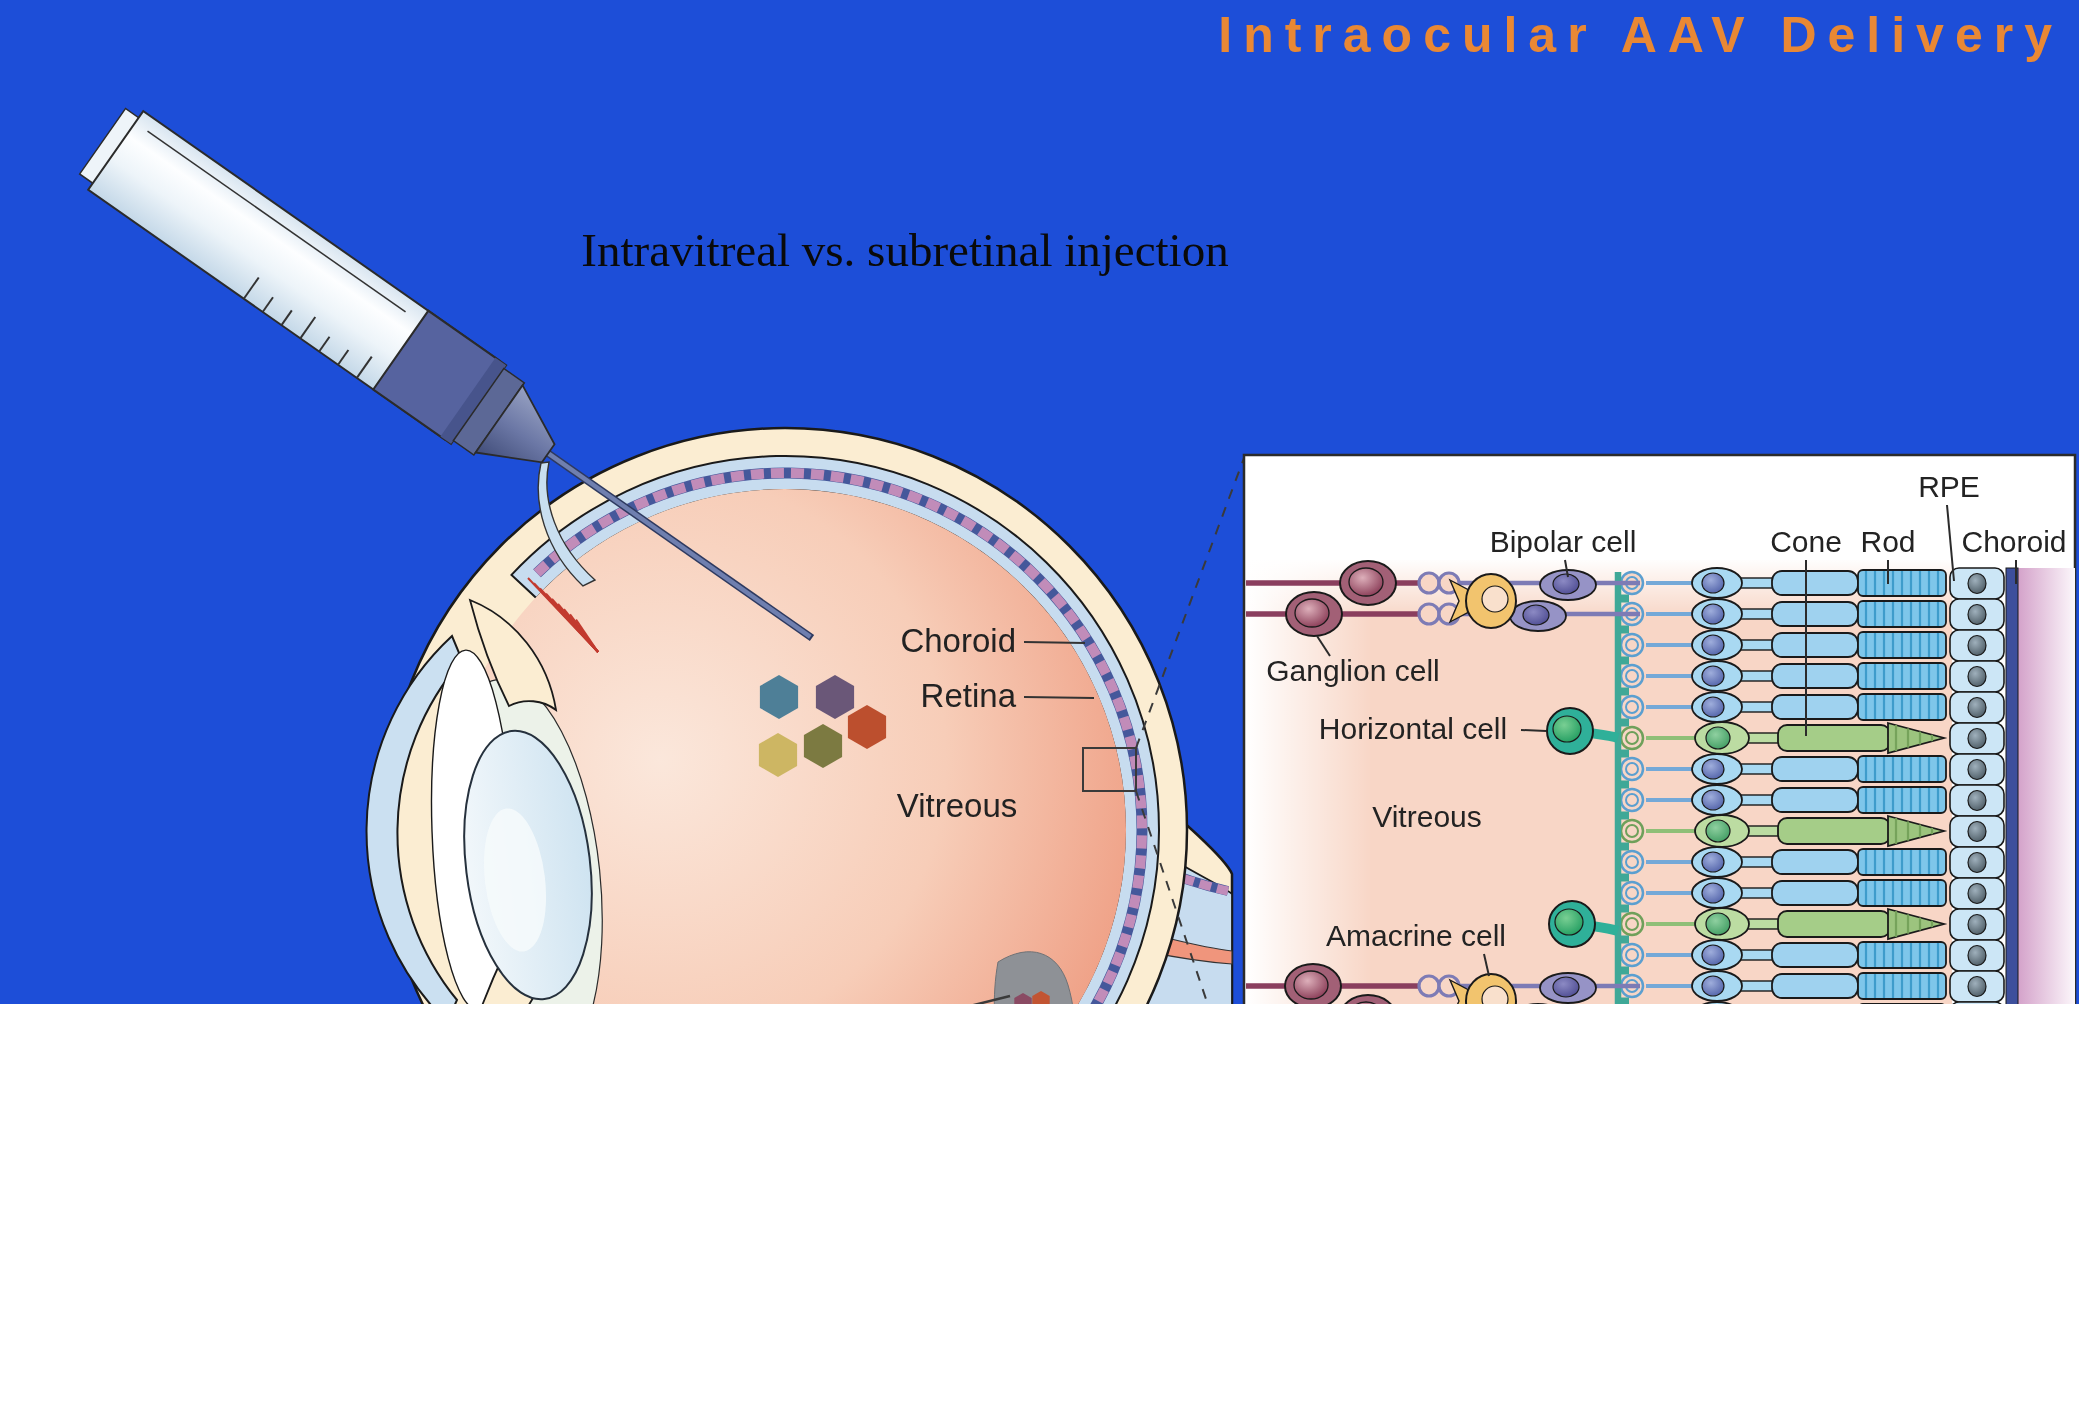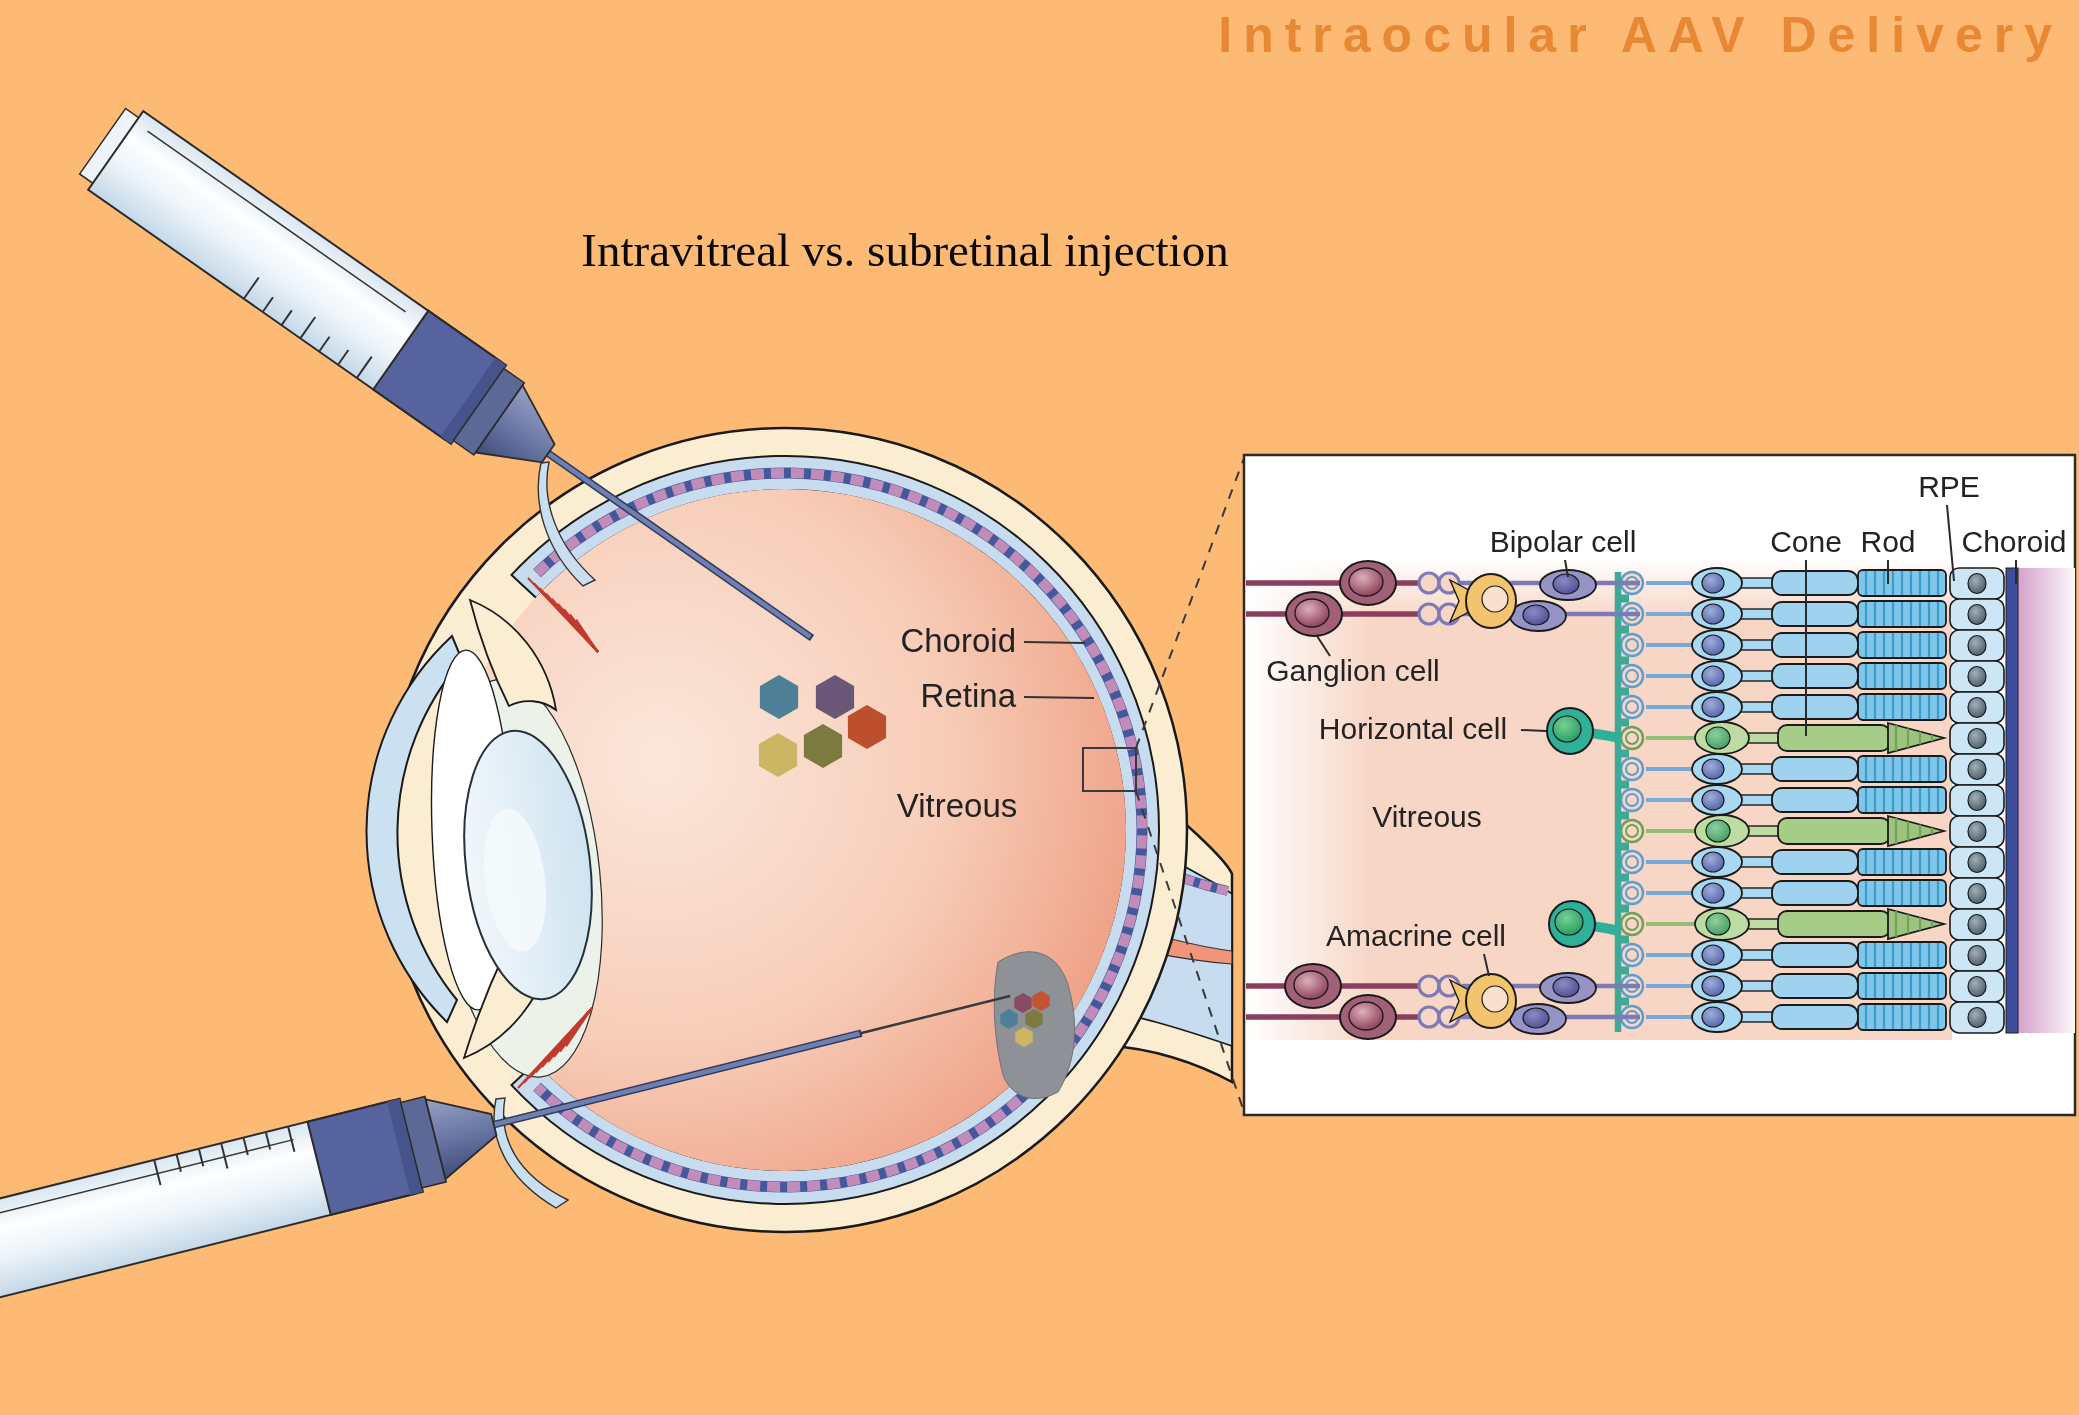--- a/index.html
+++ b/index.html
@@ -1,16 +1,16 @@
 <!DOCTYPE html>
 <html><head>
 <meta charset="utf-8">
 <style>
   html,body{margin:0;padding:0;background:#ffffff;}
-  #stage{position:relative;width:2079px;height:1415px;background:#fdba74;overflow:hidden;
+  #stage{position:relative;width:2079px;height:1004px;background:#1d4ed8;overflow:hidden;
          font-family:"Liberation Sans",sans-serif;}
   svg{position:absolute;left:0;top:0;}
   text{user-select:none;}
   .title{font-family:"Liberation Sans",sans-serif;font-weight:bold;font-size:50px;letter-spacing:11px;}
   .subtitle{font-family:"Liberation Serif",serif;font-size:47px;}
   .eyelabel{font-family:"Liberation Sans",sans-serif;font-size:33px;fill:#222;}
   .inslabel{font-family:"Liberation Sans",sans-serif;font-size:30px;fill:#232323;}
 </style>
 </head>
 <body>

